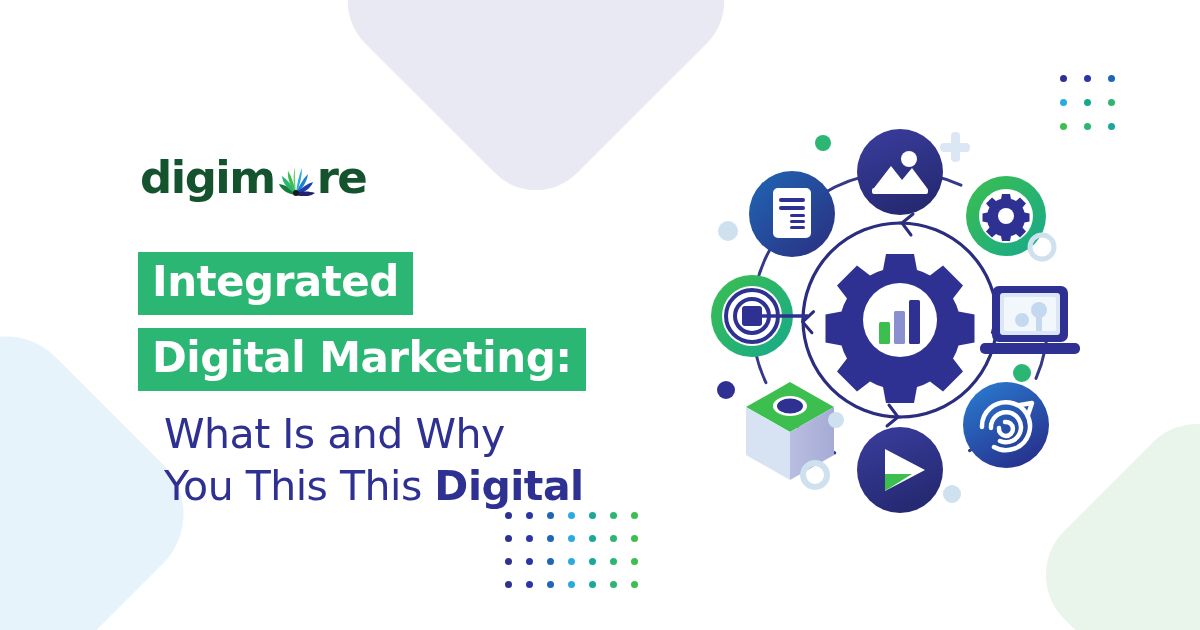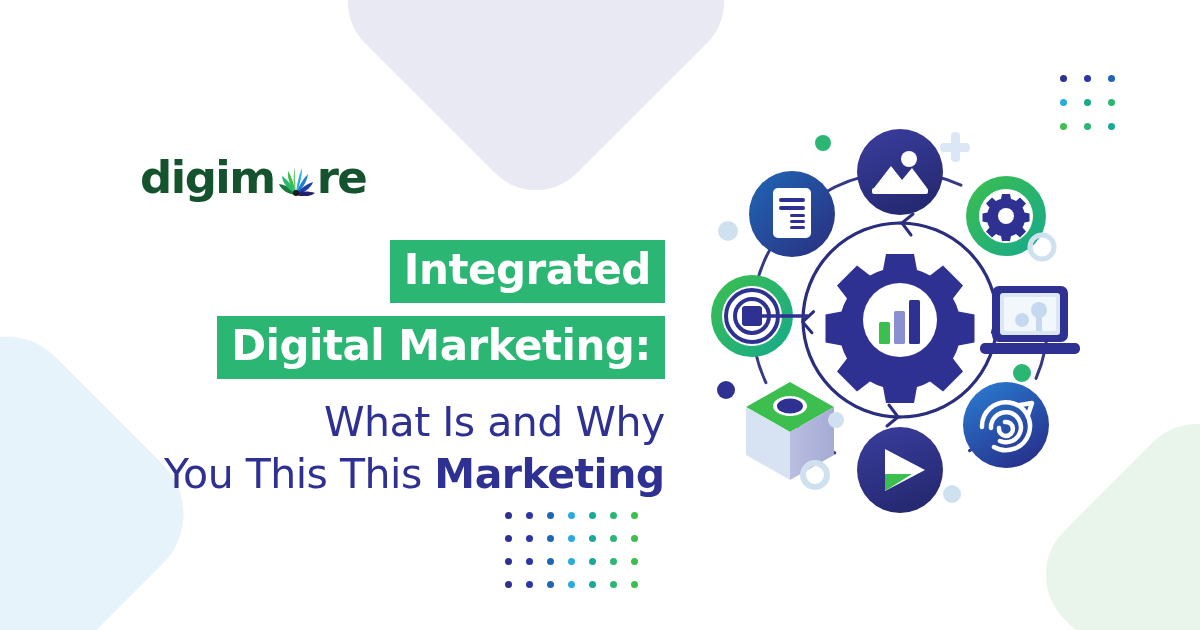--- a/index.html
+++ b/index.html
@@ -47,21 +47,21 @@
     font-family:"DejaVu Sans", sans-serif;
     font-weight:bold;
     font-size:45px;
     letter-spacing:-1.5px;
     color:#14532d;
     line-height:1;
   }
   .logo-fan { position:relative; width:40px; height:34px; display:inline-block; margin:0 1px; top:3px; }
 
   
-  .headline { position:absolute; left:138px; top:240px;text-align:right; }
+  .headline { position:absolute; left:138px; top:252px; }
   .hl-hi-wrap { display:block; }
   .hl-hi {
     display:inline-block;
     background:#2bb673;
     color:#ffffff;
     font-family:"DejaVu Sans", sans-serif;
     font-weight:bold;
     font-size:42px;
     letter-spacing:-0.5px;
     line-height:1.0;
@@ -157,21 +157,21 @@
 
   <div class="headline">
     <div class="hl-hi-wrap">
       <span class="hl-hi">Integrated</span>
     </div>
     <div class="hl-hi-wrap hl-line2">
       <span class="hl-hi">Digital Marketing:</span>
     </div>
     <div class="hl-sub">
       <div>What Is and Why</div>
-      <div><span>You This This </span><b>Marketing</b></div>
+      <div><span>You This This </span><b>Digital</b></div>
     </div>
   </div>
 
   <div class="illustration">
     <svg viewBox="0 0 420 420" aria-hidden="true">
       <defs>
         <linearGradient id="gradBlue" x1="0" y1="0" x2="1" y2="1">
           <stop offset="0%" stop-color="#1f66b5"></stop>
           <stop offset="100%" stop-color="#2b2e7e"></stop>
         </linearGradient>

